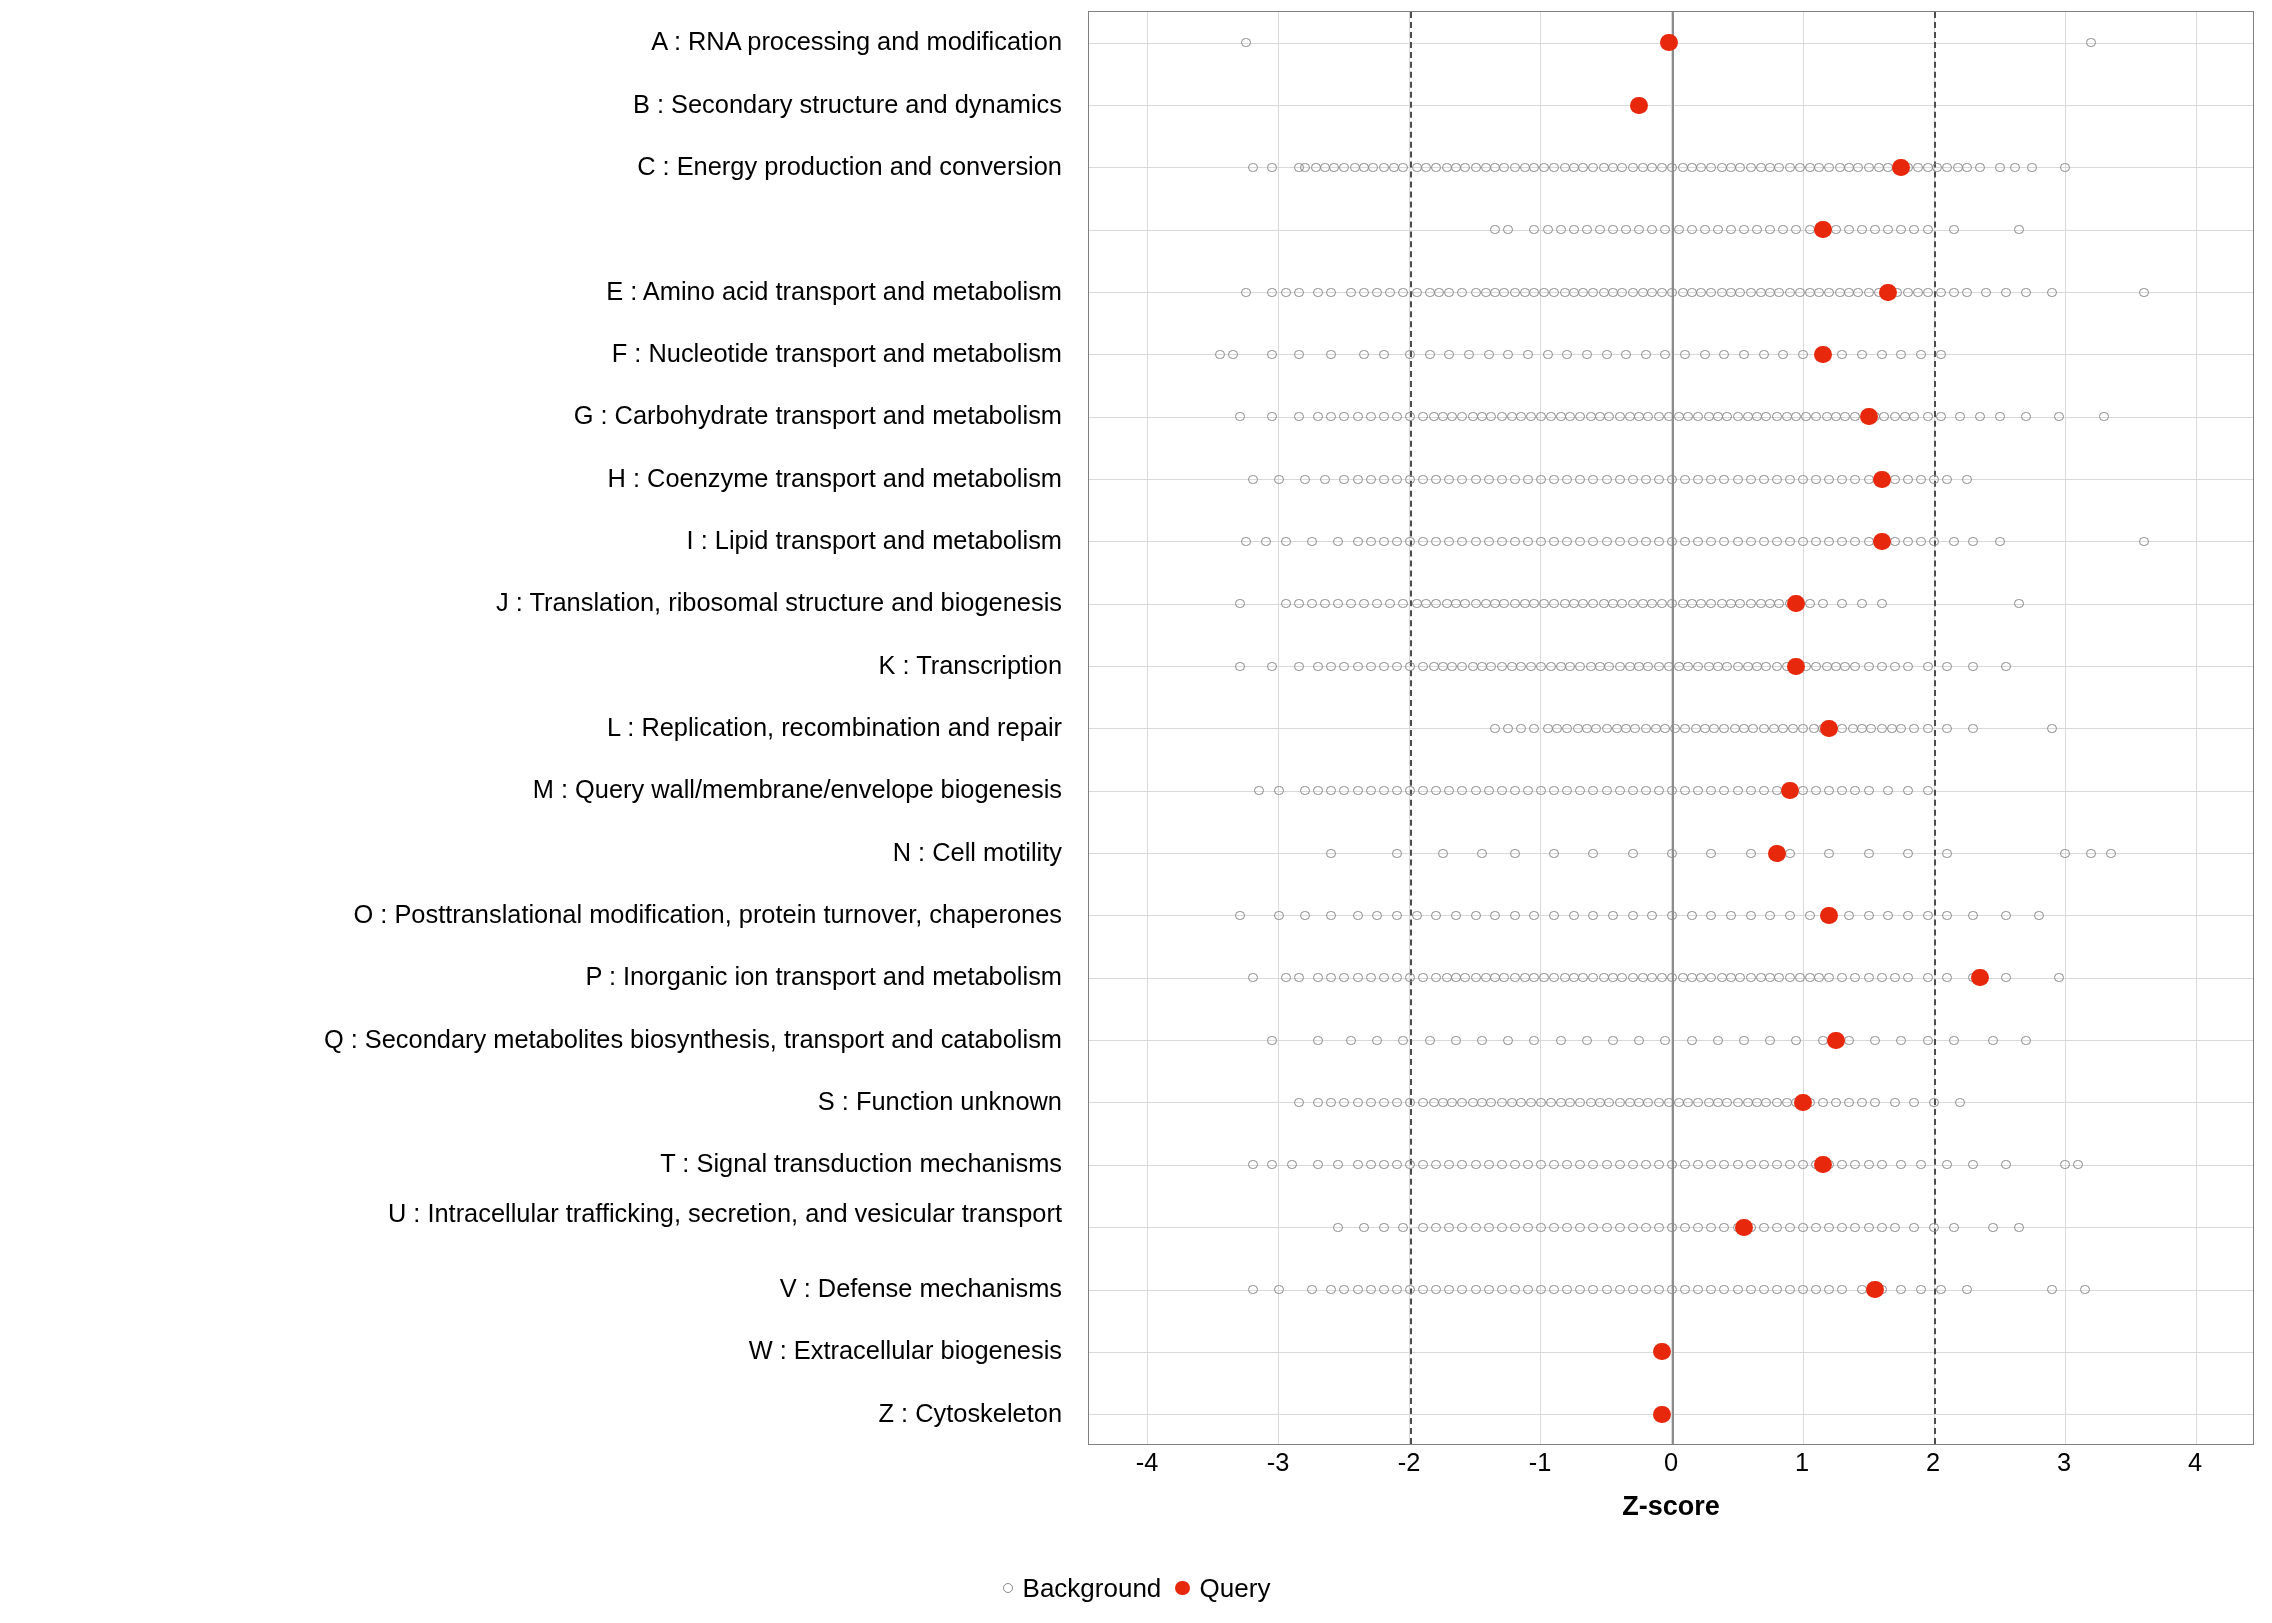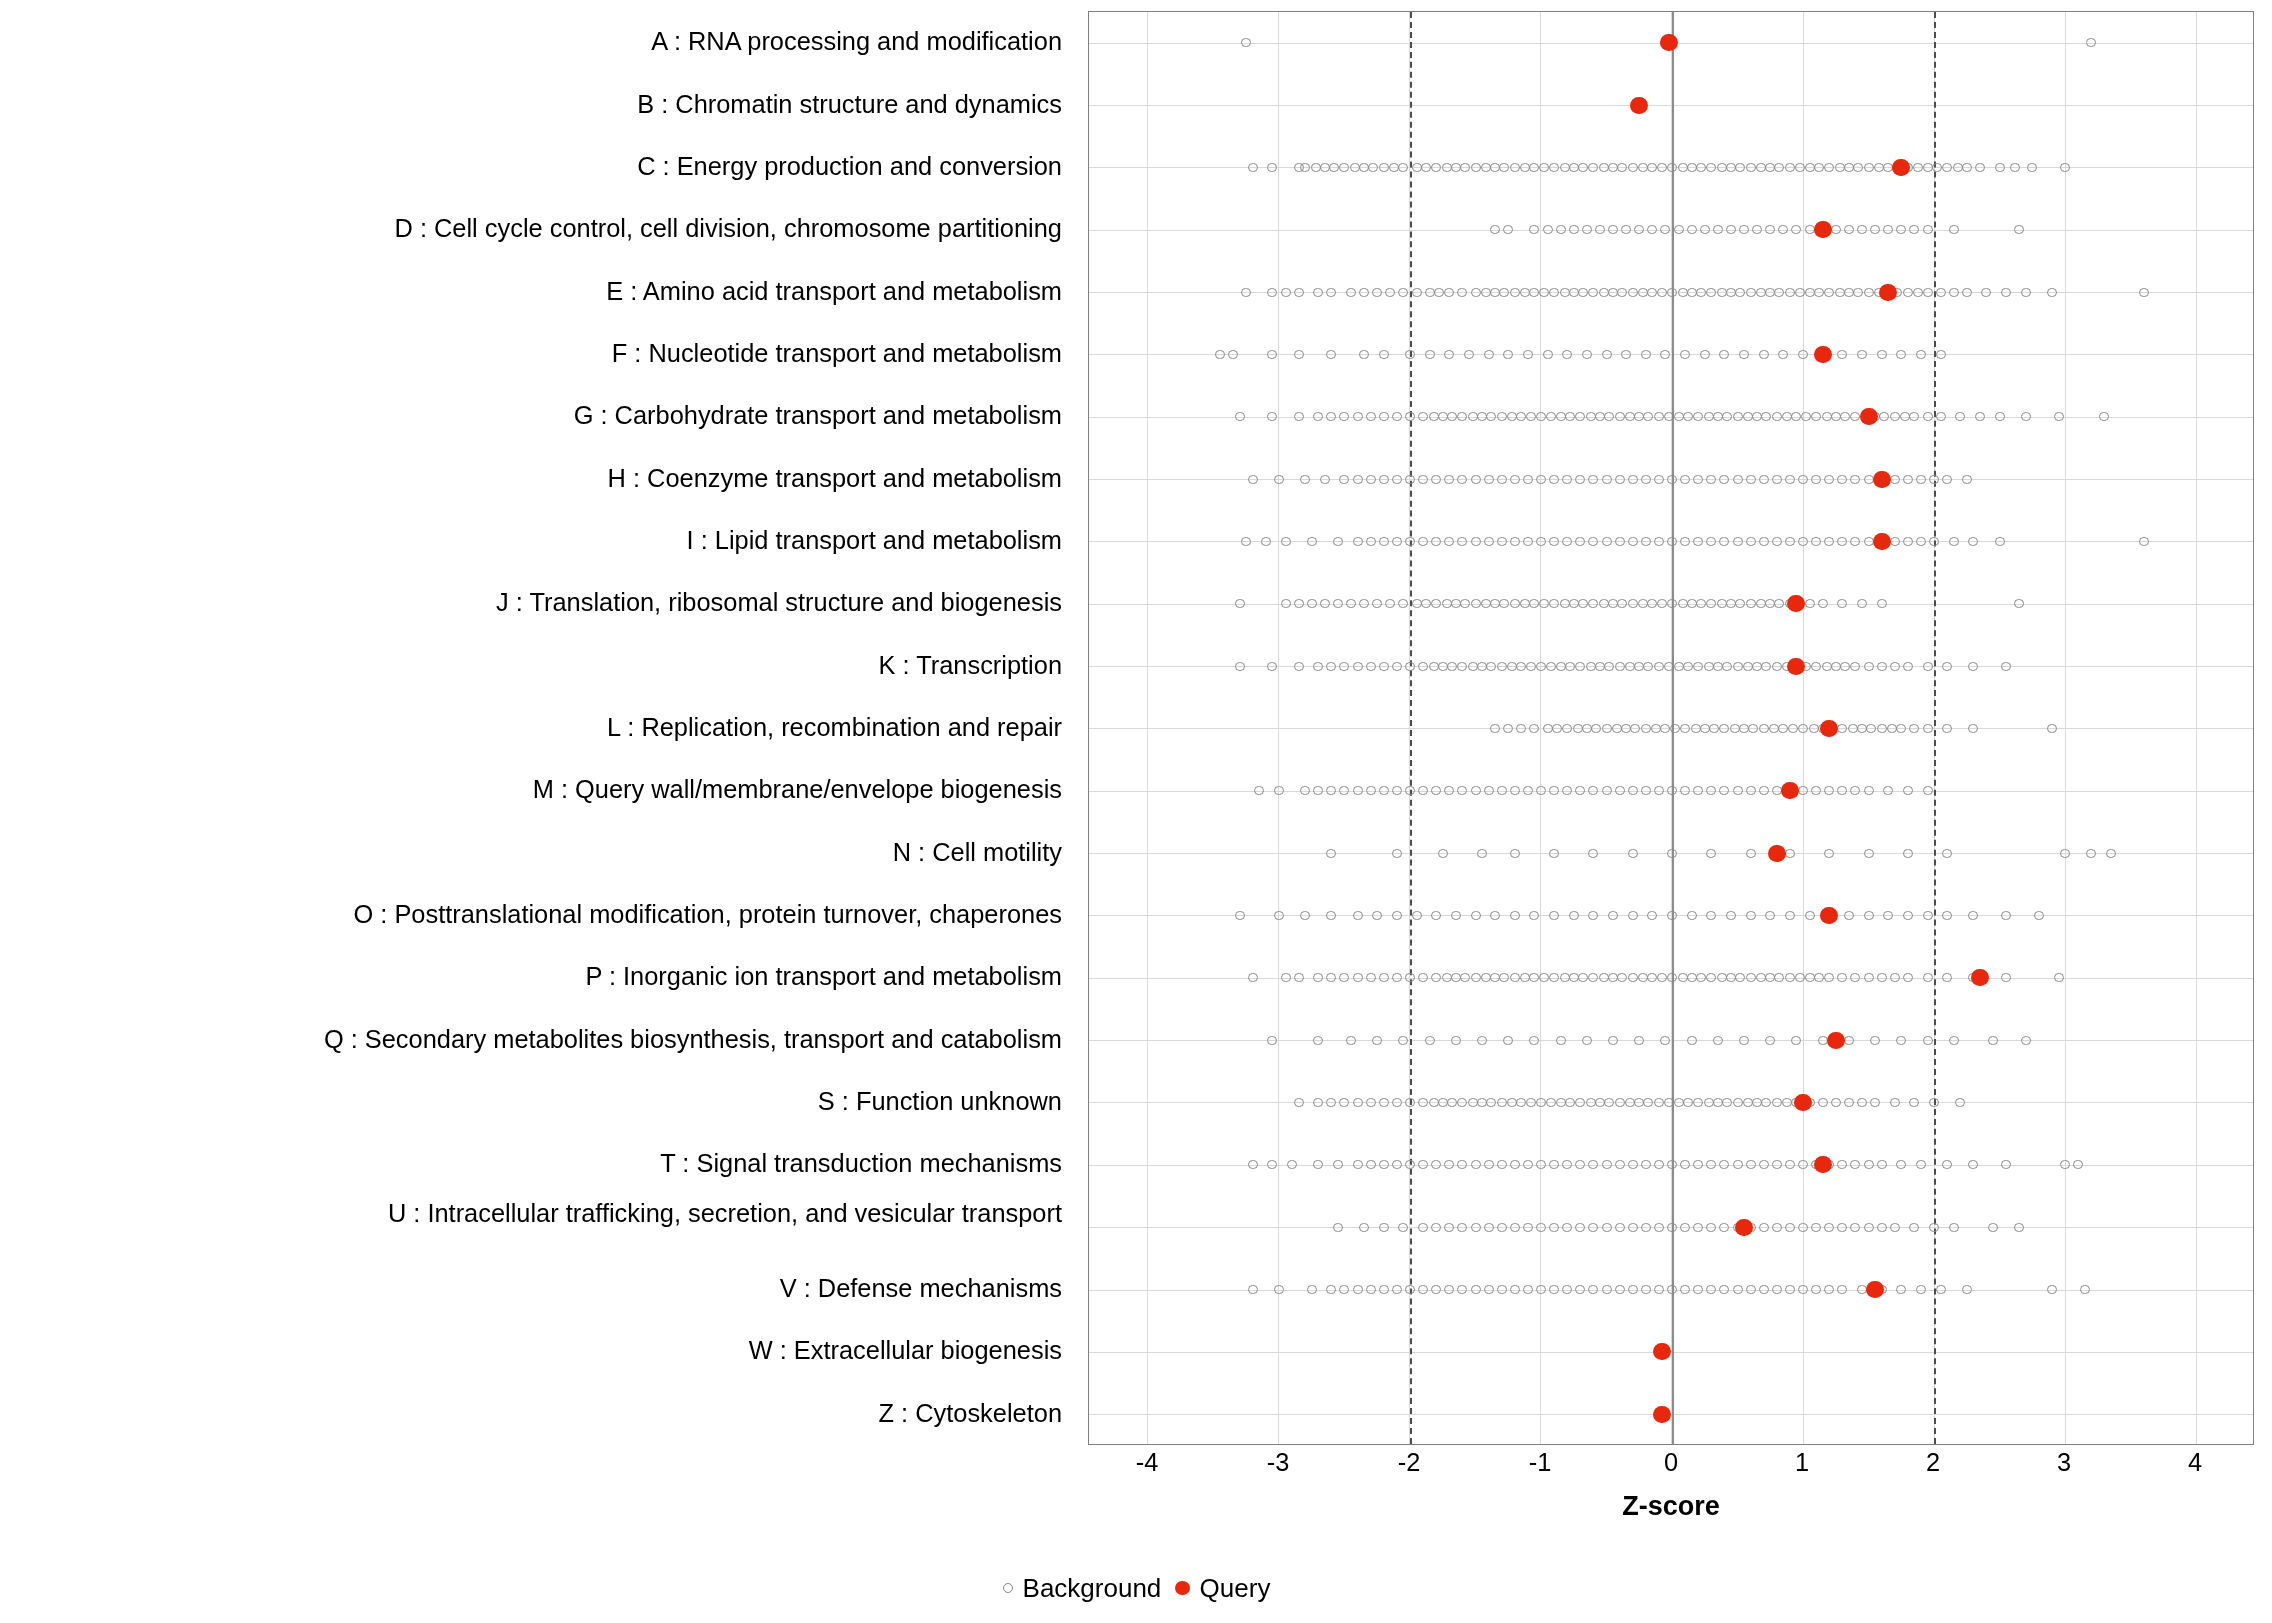--- a/index.html
+++ b/index.html
@@ -168,23 +168,22 @@
   }
 </style>
 </head>
 <body>
 
 <div id="root">
   <div class="plot-wrap">
 
     <div id="labels">
         <div class="cat-label" style="top: 18px;">A : RNA processing and modification</div>
-        <div class="cat-label" style="top: 81px;">B : Chromatin structure and dynamics</div>
+        <div class="cat-label" style="top: 81px;">B : Secondary structure and dynamics</div>
         <div class="cat-label" style="top: 143px;">C : Energy production and conversion</div>
-        <div class="cat-label" style="top: 205px;">D : Cell cycle control, cell division, chromosome partitioning</div>
         <div class="cat-label" style="top: 268px;">E : Amino acid transport and metabolism</div>
         <div class="cat-label" style="top: 330px;">F : Nucleotide transport and metabolism</div>
         <div class="cat-label" style="top: 392px;">G : Carbohydrate transport and metabolism</div>
         <div class="cat-label" style="top: 455px;">H : Coenzyme transport and metabolism</div>
         <div class="cat-label" style="top: 517px;">I : Lipid transport and metabolism</div>
         <div class="cat-label" style="top: 579px;">J : Translation, ribosomal structure and biogenesis</div>
         <div class="cat-label" style="top: 642px;">K : Transcription</div>
         <div class="cat-label" style="top: 704px;">L : Replication, recombination and repair</div>
         <div class="cat-label" style="top: 766px;">M : Query wall/membrane/envelope biogenesis</div>
         <div class="cat-label" style="top: 829px;">N : Cell motility</div>

